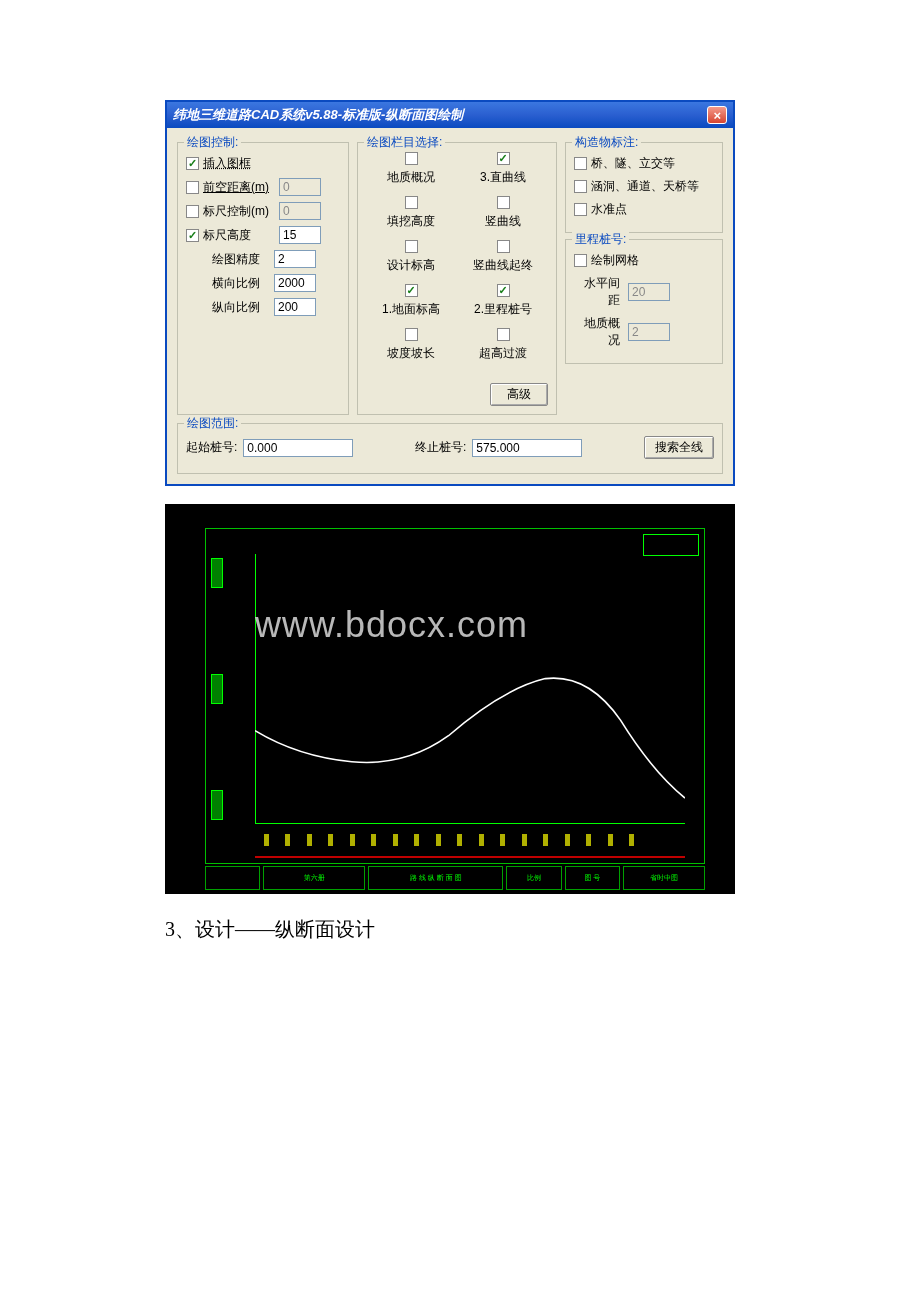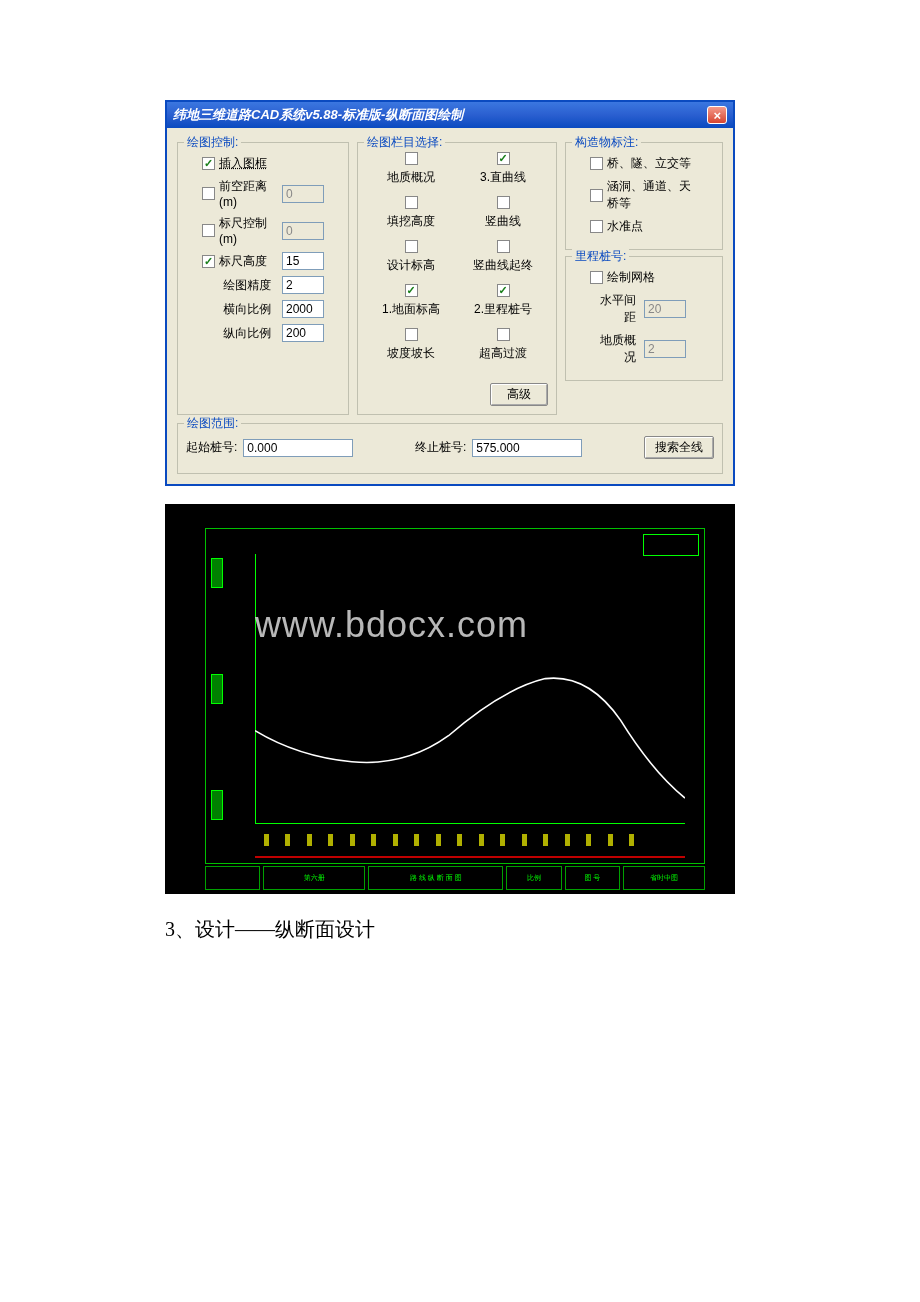--- a/index.html
+++ b/index.html
@@ -62,21 +62,21 @@
       color: #0a4ac0;
       font-size: 12px;
     }
     .col1 { width: 172px; }
     .col2 { width: 200px; }
     .col3 { flex: 1; }
     .row {
       display: flex;
       align-items: center;
       gap: 4px;
-      margin: 6px 16px;
+      margin: 6px 0;
       font-size: 12px;
     }
     .cb {
       width: 13px;
       height: 13px;
       border: 1px solid #888;
       background: #fff;
       display: inline-flex;
       align-items: center;
       justify-content: center;
@@ -262,21 +262,21 @@
     <div class="top-row">
 
       <div class="fieldset col1">
         <div class="legend">绘图控制:</div>
         <div class="row">
           <span class="cb checked"></span>
           <span style="text-decoration: underline dotted;">插入图框</span>
         </div>
         <div class="row">
           <span class="cb"></span>
-          <span style="width:72px;">前空距离(m)</span>
+          <span style="width:72px;text-decoration:underline;">前空距离(m)</span>
           <input class="txt disabled" value="0" style="">
         </div>
         <div class="row">
           <span class="cb"></span>
           <span style="width:72px;">标尺控制(m)</span>
           <input class="txt disabled" value="0" style="">
         </div>
         <div class="row">
           <span class="cb checked"></span>
           <span style="width:72px;">标尺高度</span>

